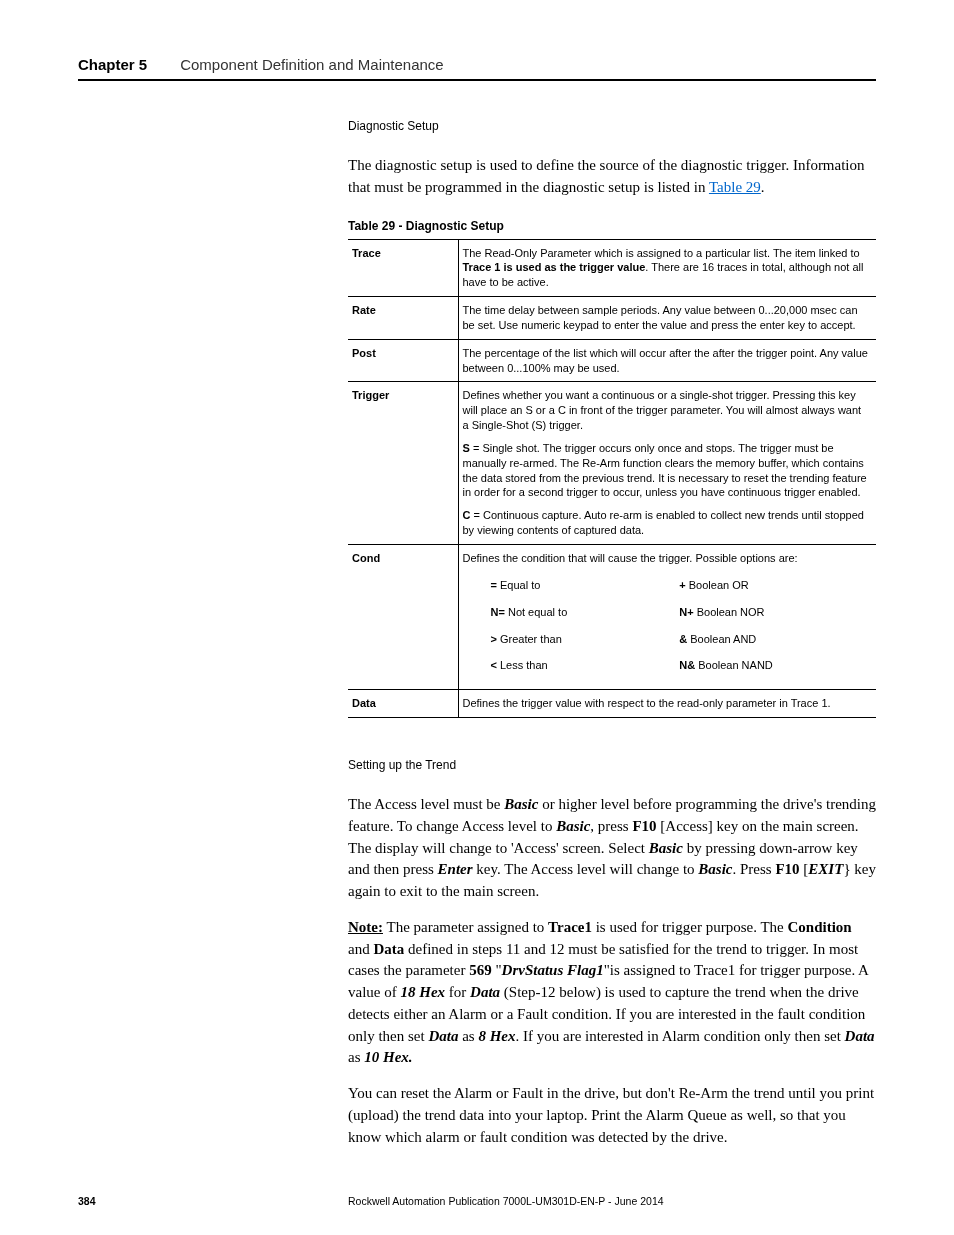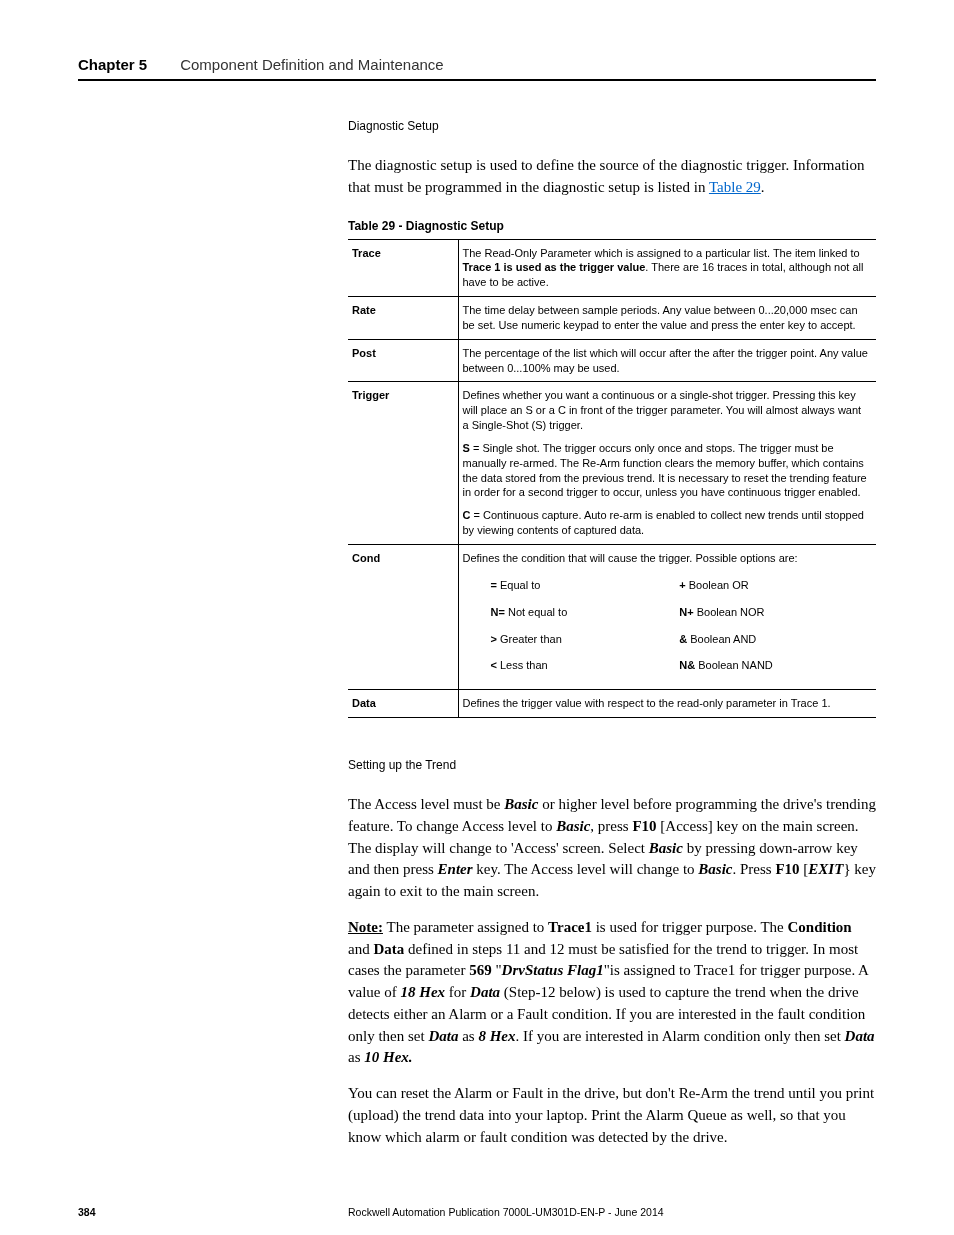--- a/index.html
+++ b/index.html
@@ -68,21 +68,21 @@
   table.setup td p { margin-bottom: 8px; }
   table.setup td p:last-child { margin-bottom: 0; }
   .cond-grid {
     display: grid;
     grid-template-columns: 1fr 1fr;
     row-gap: 12px;
     margin: 12px 0 10px 28px;
   }
   .footer {
     position: absolute;
-    bottom: 17px;
+    bottom: 28px;
     left: 78px;
     right: 78px;
     display: flex;
     font-family: Arial, Helvetica, sans-serif;
     font-size: 10.5px;
   }
   .footer .pg { font-weight: bold; width: 270px; }
   .footer .pub { flex: 1; }
   .b { font-weight: bold; }
   .bi { font-weight: bold; font-style: italic; }

